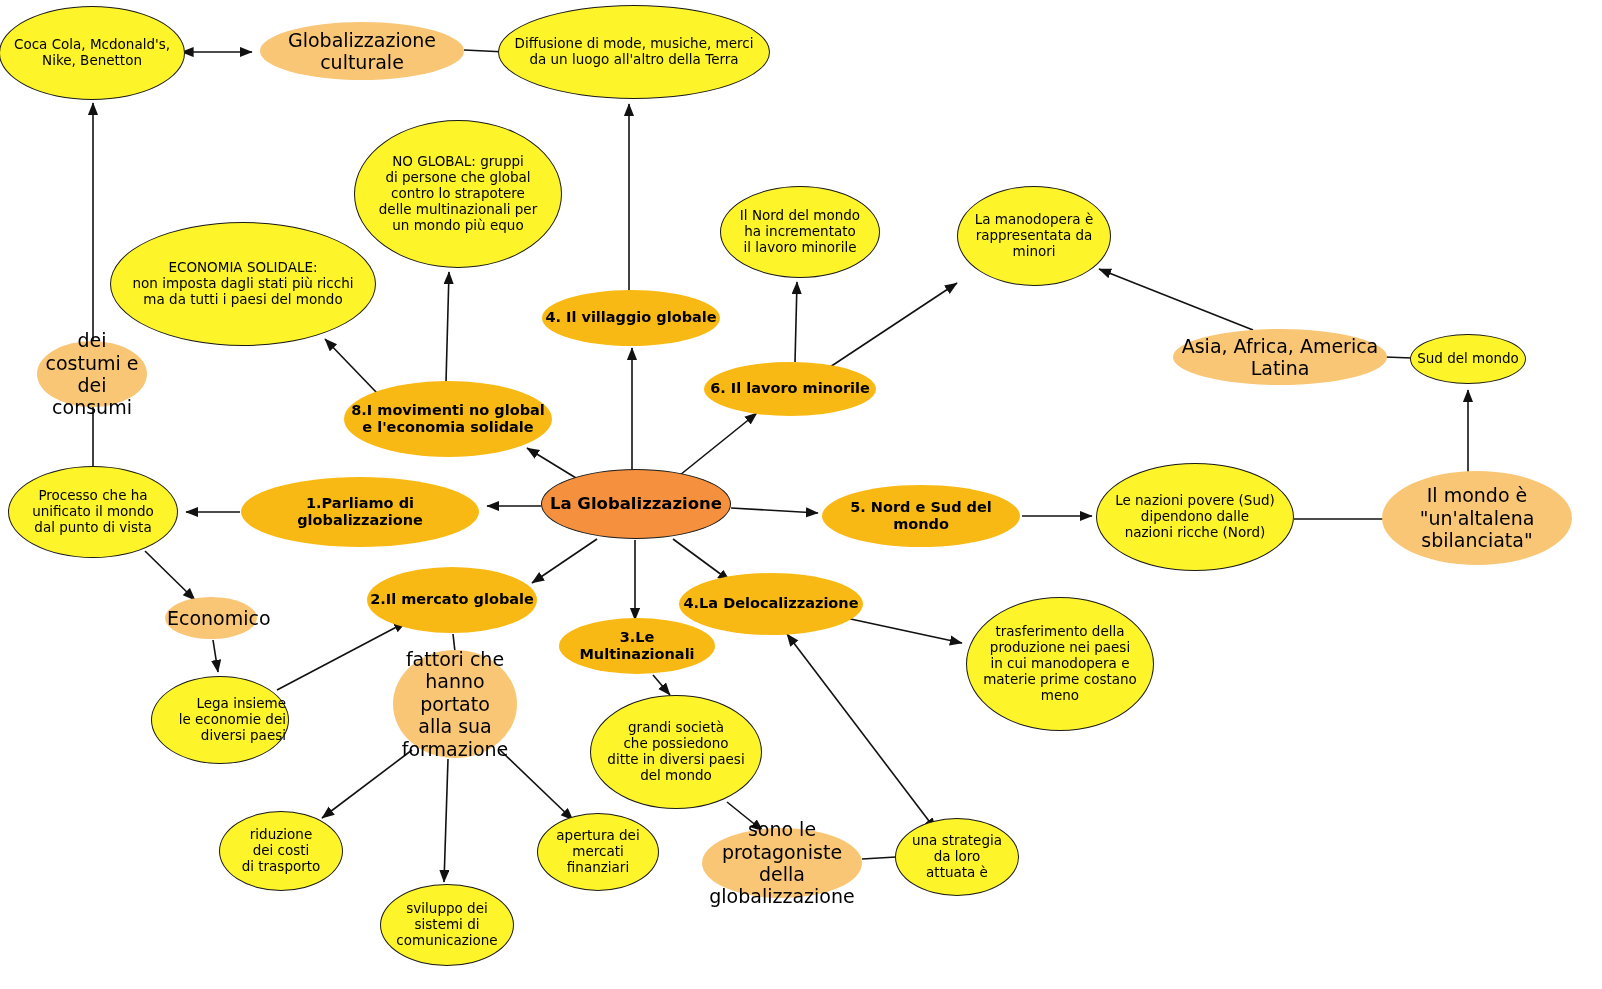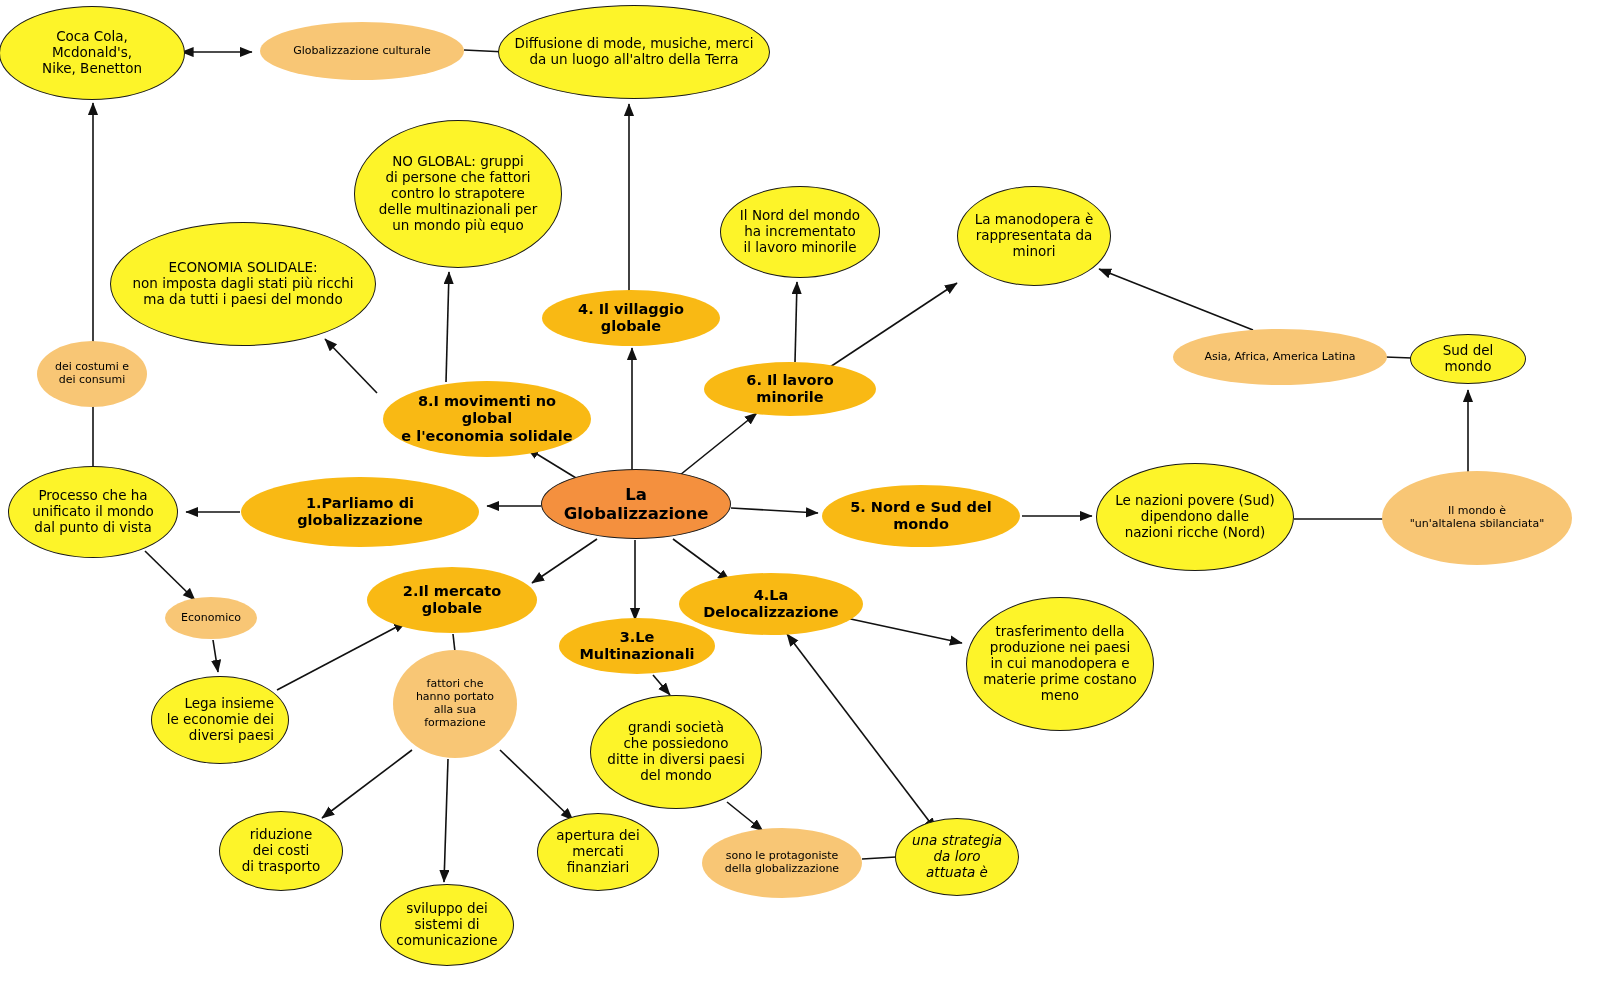--- a/index.html
+++ b/index.html
@@ -27,32 +27,32 @@
   .node {
     position: absolute;
     display: flex;
     align-items: center;
     justify-content: center;
     text-align: center;
     border-radius: 50%;
     box-sizing: border-box;
     color: #000000;
     line-height: 1.18;
-    padding: 2px 14px;
+    padding: 2px 2px;
     white-space: pre-line;
   }
   .node.yellow {
     background: #fdf429;
     border: 1.4px solid #1a1a1a;
     font-size: 13.5px;
   }
   .node.peach {
     background: #f8c675;
     border: none;
-    font-size: 11px;
+    font-size: 19px;
   }
   .node.orange {
     background: #f9b914;
     border: none;
     font-weight: bold;
     font-size: 14.5px;
   }
   .node.center {
     background: #f4903e;
     border: 1.4px solid #1a1a1a;
@@ -115,40 +115,40 @@
         <path d="M 846 618 L 962 643" marker-end="url(#arrowEnd)"></path>
       </g>
   </svg>
   <div id="node-layer">
       <div class="node yellow" style="left: -1px; top: 6px; width: 186px; height: 94px;"><span class="label">Coca Cola, Mcdonald's,
 Nike, Benetton</span></div>
       <div class="node peach" style="left: 260px; top: 22px; width: 204px; height: 58px;"><span class="label">Globalizzazione culturale</span></div>
       <div class="node yellow" style="left: 498px; top: 5px; width: 272px; height: 94px;"><span class="label">Diffusione di mode, musiche, merci
 da un luogo all'altro della Terra</span></div>
       <div class="node yellow" style="left: 354px; top: 120px; width: 208px; height: 148px;"><span class="label">NO GLOBAL: gruppi
-di persone che fattori
+di persone che global
 contro lo strapotere
 delle multinazionali per
 un mondo più equo</span></div>
       <div class="node yellow" style="left: 110px; top: 222px; width: 266px; height: 124px;"><span class="label">ECONOMIA SOLIDALE:
 non imposta dagli stati più ricchi
 ma da tutti i paesi del mondo</span></div>
       <div class="node yellow" style="left: 720px; top: 186px; width: 160px; height: 92px;"><span class="label">Il Nord del mondo
 ha incrementato
 il lavoro minorile</span></div>
       <div class="node yellow" style="left: 957px; top: 186px; width: 154px; height: 100px;"><span class="label">La manodopera è
 rappresentata da
 minori</span></div>
       <div class="node peach" style="left: 37px; top: 341px; width: 110px; height: 66px;"><span class="label">dei costumi e
 dei consumi</span></div>
       <div class="node orange" style="left: 542px; top: 290px; width: 178px; height: 56px;"><span class="label">4. Il villaggio globale</span></div>
       <div class="node orange" style="left: 704px; top: 362px; width: 172px; height: 54px;"><span class="label">6. Il lavoro minorile</span></div>
       <div class="node peach" style="left: 1173px; top: 329px; width: 214px; height: 56px;"><span class="label">Asia, Africa, America Latina</span></div>
       <div class="node yellow" style="left: 1410px; top: 334px; width: 116px; height: 50px;"><span class="label">Sud del mondo</span></div>
-      <div class="node orange" style="left: 344px; top: 381px; width: 208px; height: 76px; margin-left: 39px;"><span class="label">8.I movimenti no global
+      <div class="node orange" style="left: 344px; top: 381px; width: 208px; height: 76px;"><span class="label">8.I movimenti no global
 e l'economia solidale</span></div>
       <div class="node yellow" style="left: 8px; top: 466px; width: 170px; height: 92px;"><span class="label">Processo che ha
 unificato il mondo
 dal punto di vista</span></div>
       <div class="node orange" style="left: 241px; top: 477px; width: 238px; height: 70px;"><span class="label">1.Parliamo di globalizzazione</span></div>
       <div class="node center" style="left: 541px; top: 469px; width: 190px; height: 70px;"><span class="label">La Globalizzazione</span></div>
       <div class="node orange" style="left: 822px; top: 485px; width: 198px; height: 62px; justify-content: center;"><span class="label">5. Nord e Sud del mondo</span></div>
       <div class="node yellow" style="left: 1096px; top: 463px; width: 198px; height: 108px;"><span class="label">Le nazioni povere (Sud)
 dipendono dalle
 nazioni ricche (Nord)</span></div>
@@ -175,20 +175,20 @@
 ditte in diversi paesi
 del mondo</span></div>
       <div class="node yellow" style="left: 219px; top: 811px; width: 124px; height: 80px; text-align: center;"><span class="label">riduzione
 dei costi
 di trasporto</span></div>
       <div class="node yellow" style="left: 537px; top: 813px; width: 122px; height: 78px;"><span class="label">apertura dei
 mercati
 finanziari</span></div>
       <div class="node peach" style="left: 702px; top: 828px; width: 160px; height: 70px;"><span class="label">sono le protagoniste
 della globalizzazione</span></div>
-      <div class="node yellow" style="left: 895px; top: 818px; width: 124px; height: 78px; font-style: italic;"><span class="label">una strategia
+      <div class="node yellow" style="left: 895px; top: 818px; width: 124px; height: 78px;"><span class="label">una strategia
 da loro
 attuata è</span></div>
       <div class="node yellow" style="left: 380px; top: 884px; width: 134px; height: 82px;"><span class="label">sviluppo dei
 sistemi di
 comunicazione</span></div>
     </div>
 </div>
 
 </body></html>

